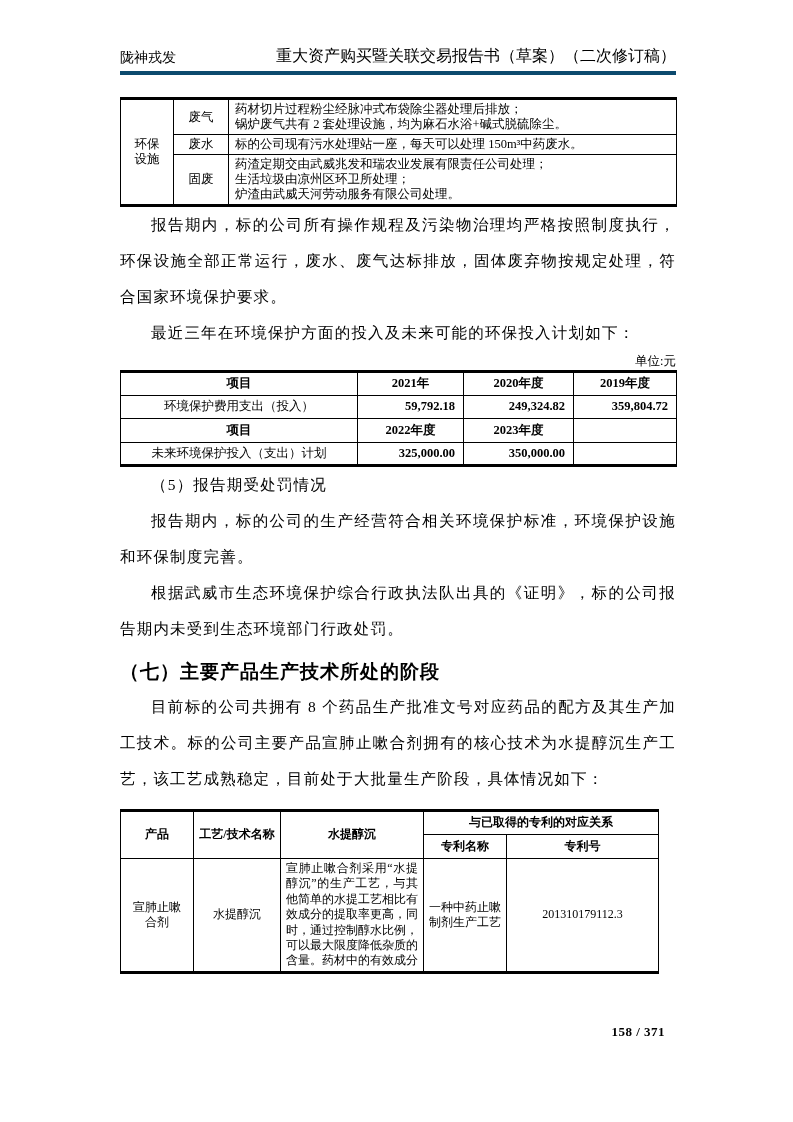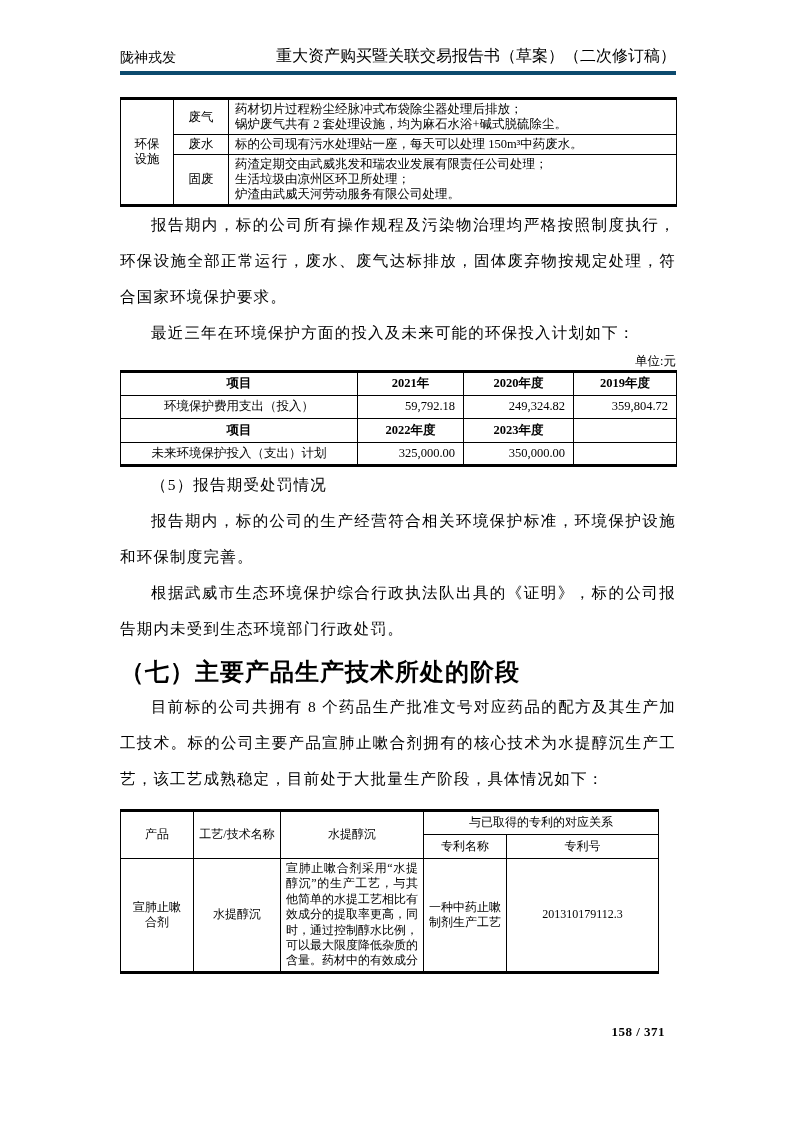--- a/index.html
+++ b/index.html
@@ -61,35 +61,35 @@
     font-size: 12.5px;
     line-height: 18px;
     margin-top: 1px;
   }
 
   
   .cost-table { font-size: 12.5px; }
   .cost-table td, .cost-table th { height: 23.5px; padding: 1px 8px; vertical-align: middle; margin-top: 21px; }
   .cost-table th { font-weight: bold; text-align: center; }
   .cost-table .c { text-align: center; }
-  .cost-table .num { text-align: right; }
+  .cost-table .num { text-align: right; font-weight: bold; }
 
   
   .h7 {
     margin: 8px 0 0 0;
     font-family: "Liberation Sans", "DejaVu Sans", sans-serif;
     font-weight: bold;
-    font-size: 24px;
+    font-size: 19px;
     line-height: 34px;
     letter-spacing: 1px;
   }
 
   
   .tech-table { margin-top: 12px; width: 538px; font-size: 12px; line-height: 15.4px; }
-  .tech-table th { font-weight: normal; vertical-align: middle; height: 24px; padding: 1px 4px; }
+  .tech-table th { font-weight: bold; vertical-align: middle; height: 24px; padding: 1px 4px; }
   .tech-table td { vertical-align: middle; padding: 2px 5px; }
   .tech-table .c { text-align: center; }
   .tech-table .just { text-align: justify; }
   .tech-table .body-row td { height: 110px; }
 
   .page-footer {
     position: absolute;
     top: 1024px;
     right: 128px;
     font-size: 13px;

